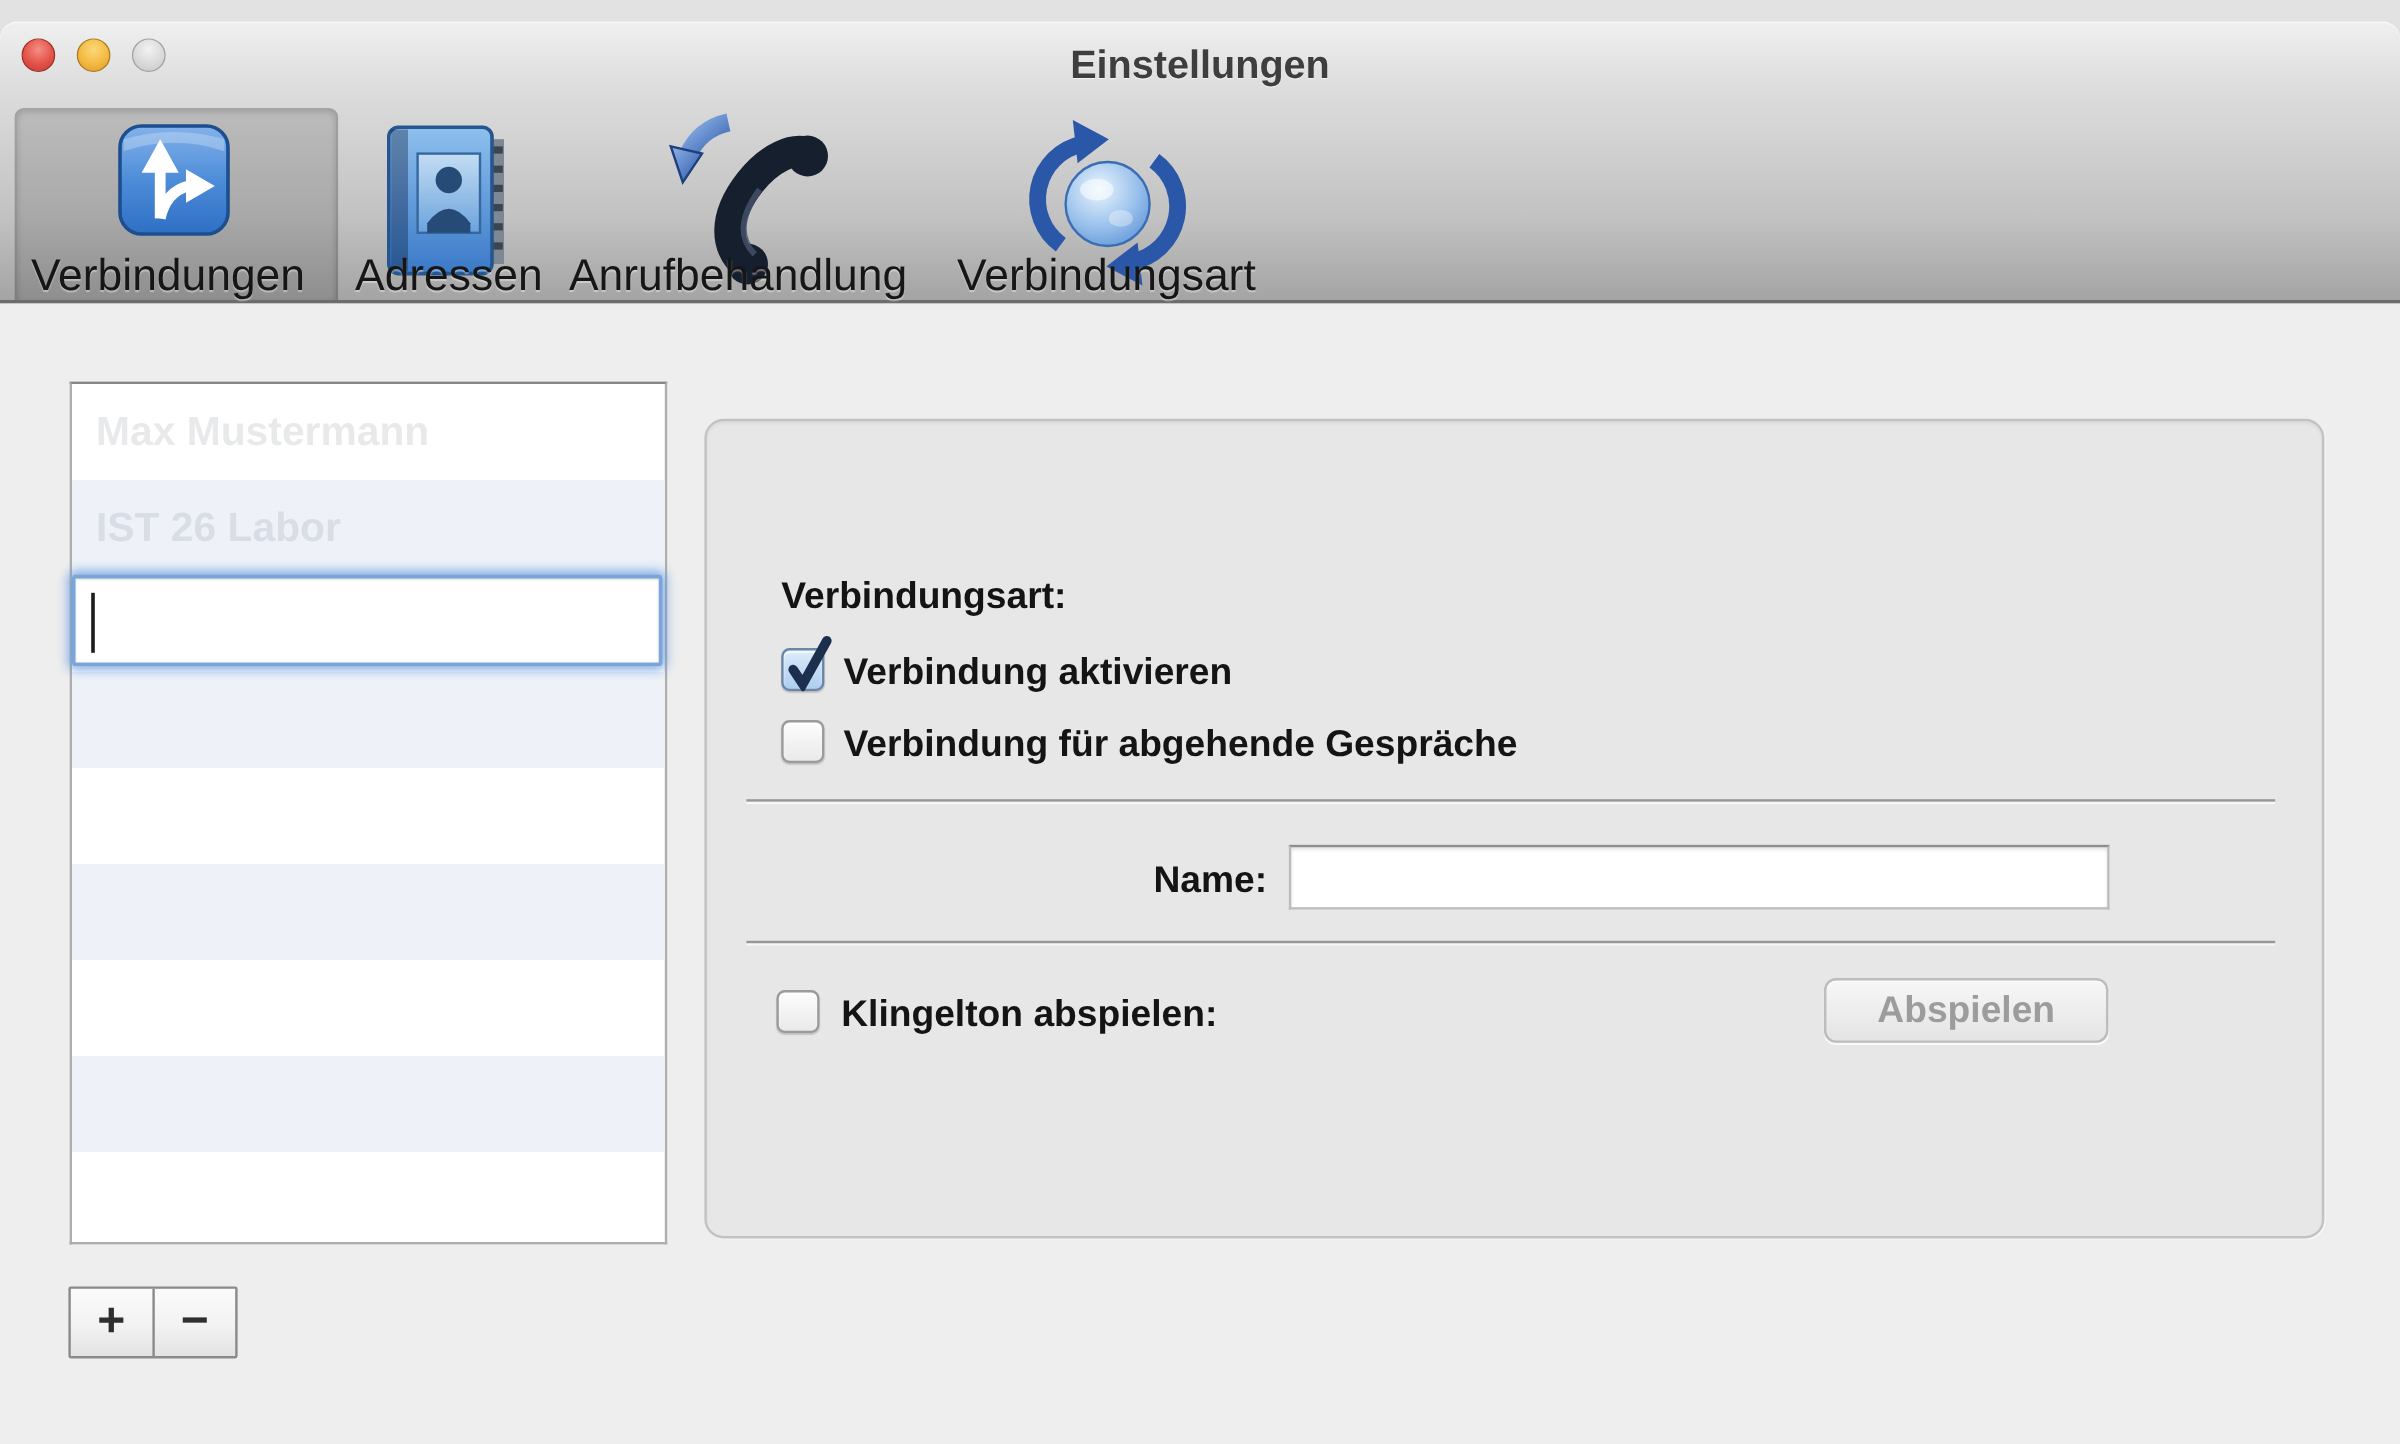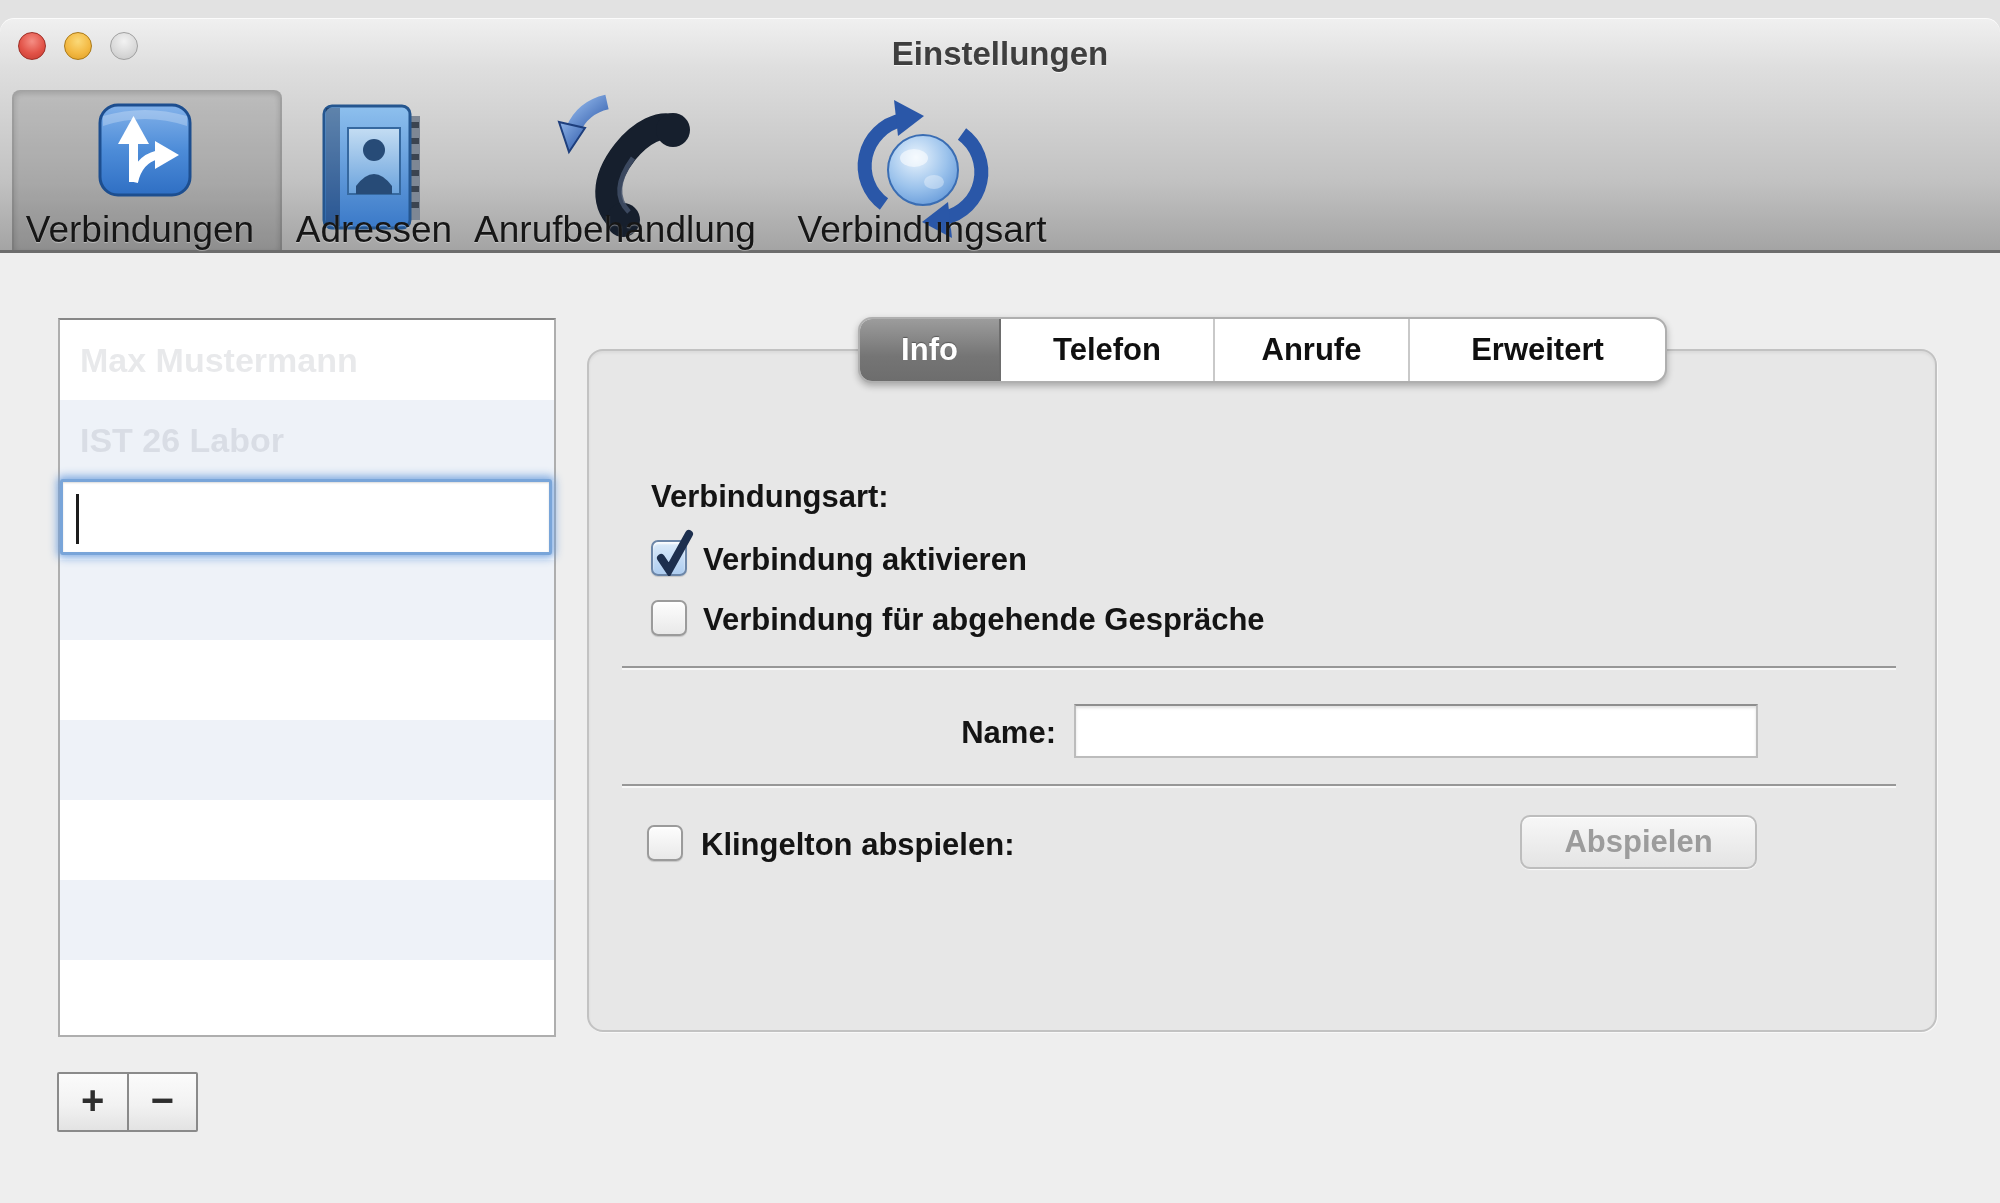--- a/index.html
+++ b/index.html
@@ -242,26 +242,20 @@
     <div class="caret"></div>
   </div>
 
   <div class="pm">
     <div class="pm-btn">+</div>
     <div class="pm-btn">−</div>
   </div>
 
   <div class="pane"></div>
 
-  <div class="tabs">
-    <div class="tab selected" style="width:141px">Info</div>
-    <div class="tab" style="width:214px">Telefon</div>
-    <div class="tab" style="width:195px">Anrufe</div>
-    <div class="tab" style="flex:1">Erweitert</div>
-  </div>
 
   <div class="row-abs" style="left:651px;top:461px">
     <span class="lbl">Verbindungsart:</span>
   </div>
 
   <div class="checkbox checked" style="left:651px;top:522px">
     <svg class="checkmark" width="44" height="48" viewBox="0 0 44 48">
       <path d="M10,30 L18,42 L38,6" stroke="#1d2f4e" stroke-width="8" fill="none" stroke-linecap="round"></path>
     </svg>
   </div>

